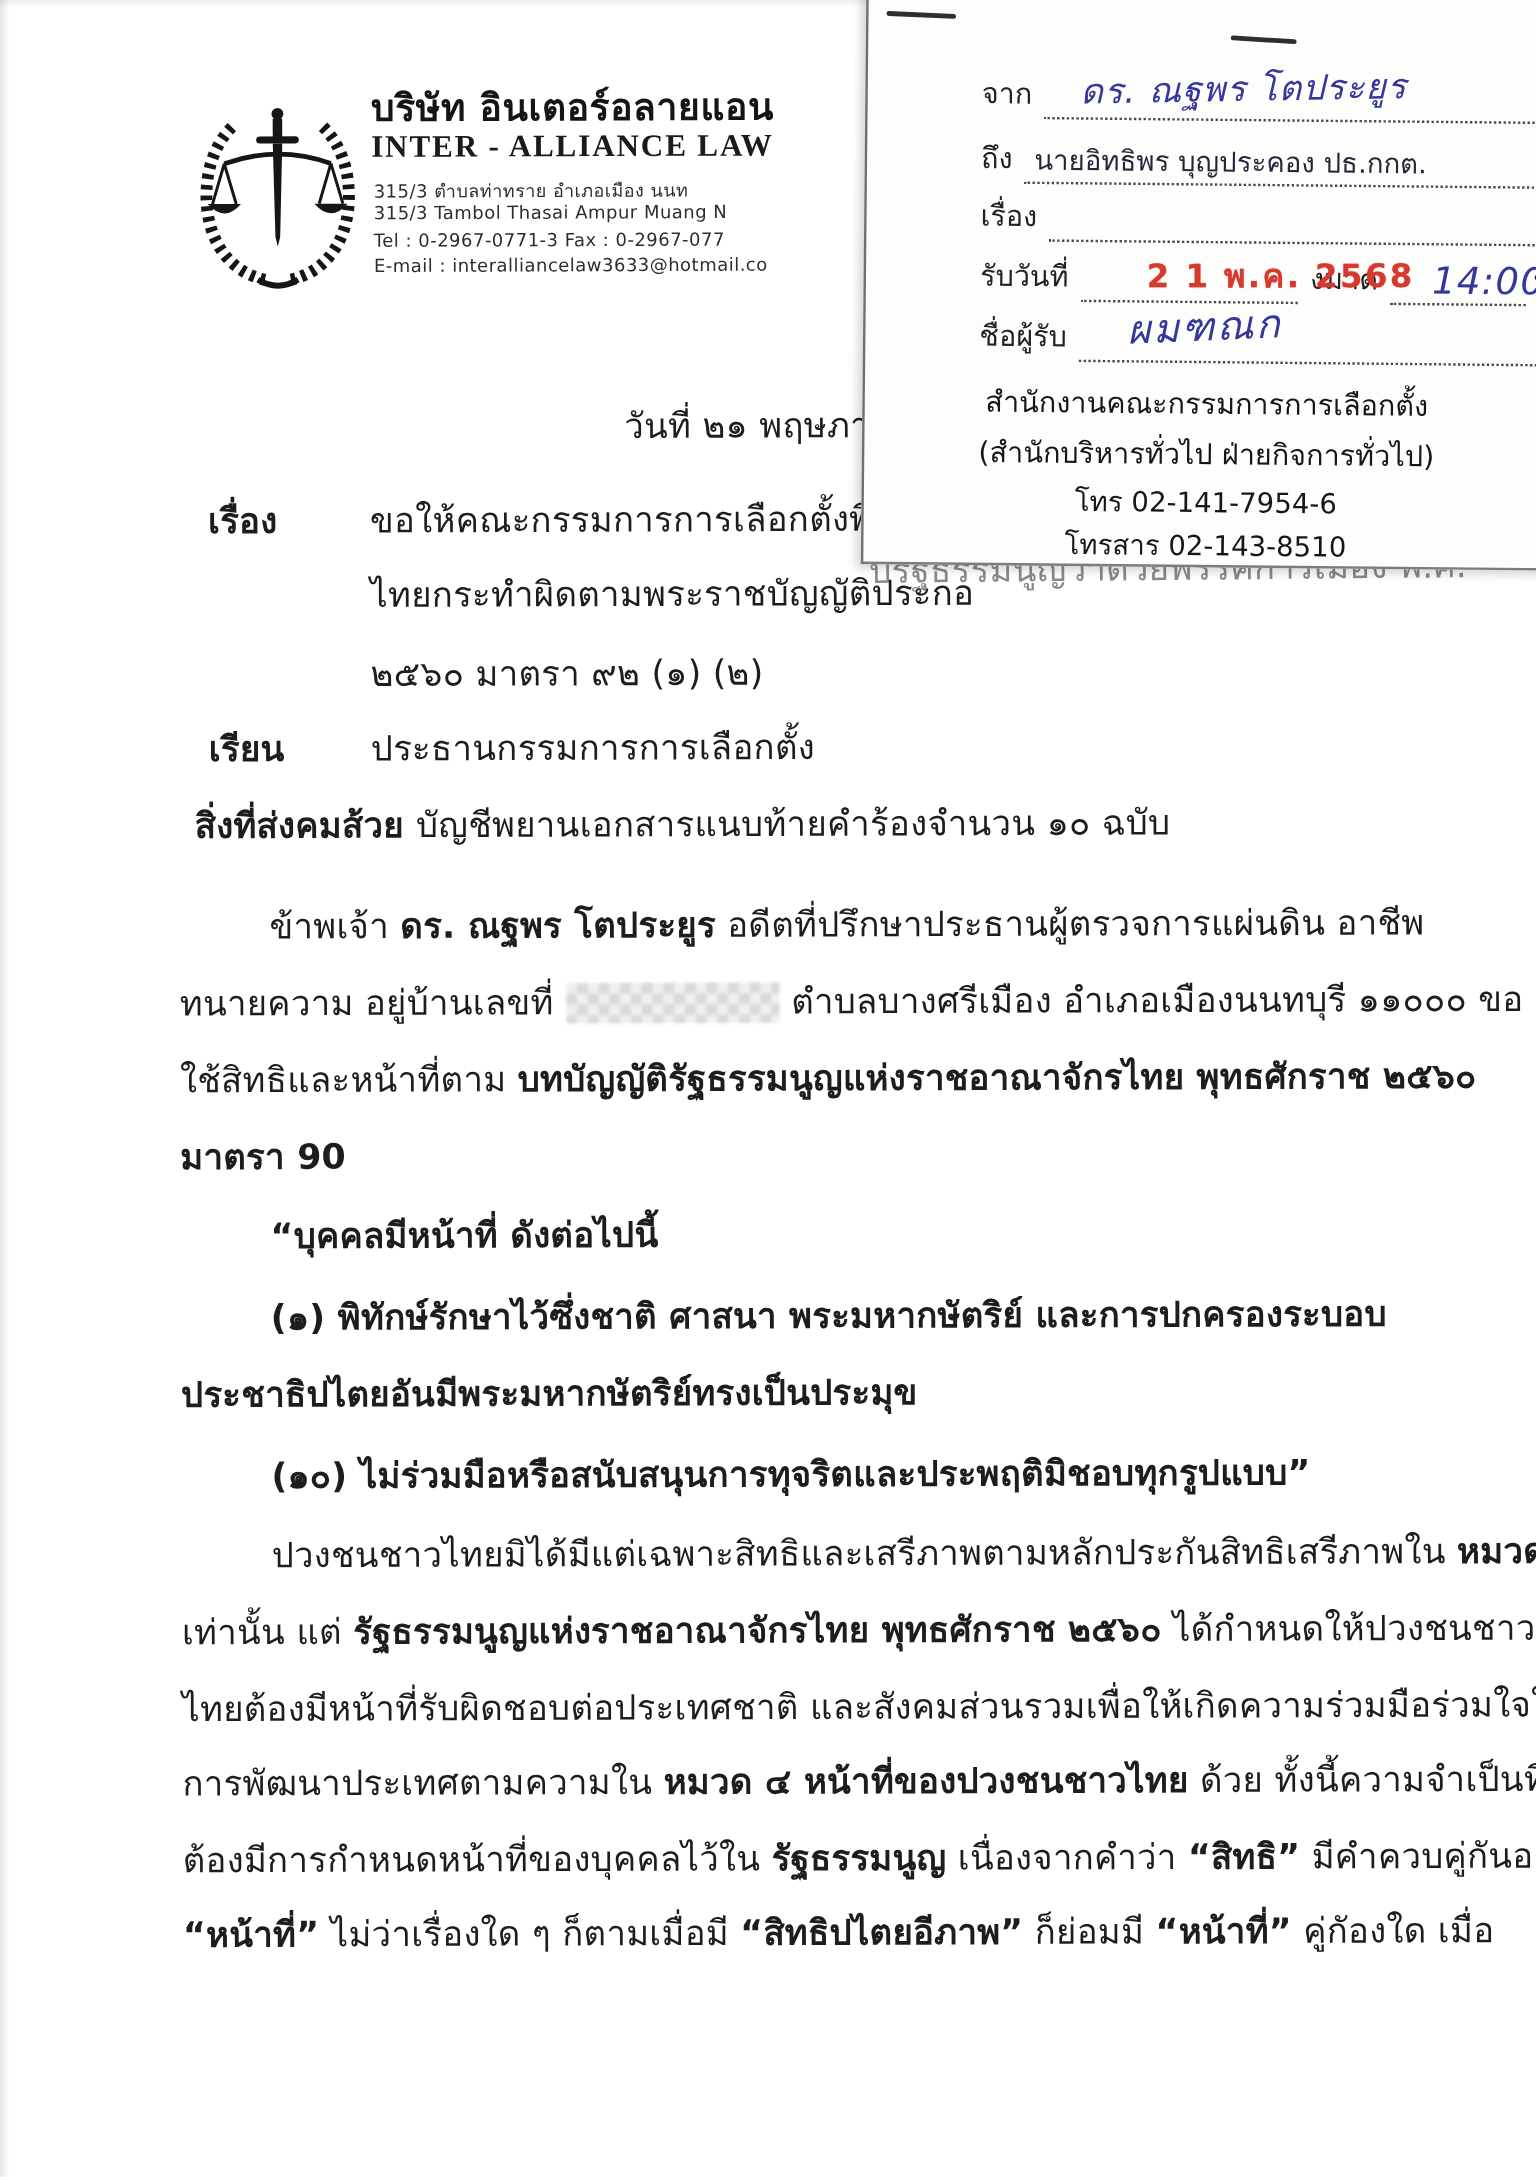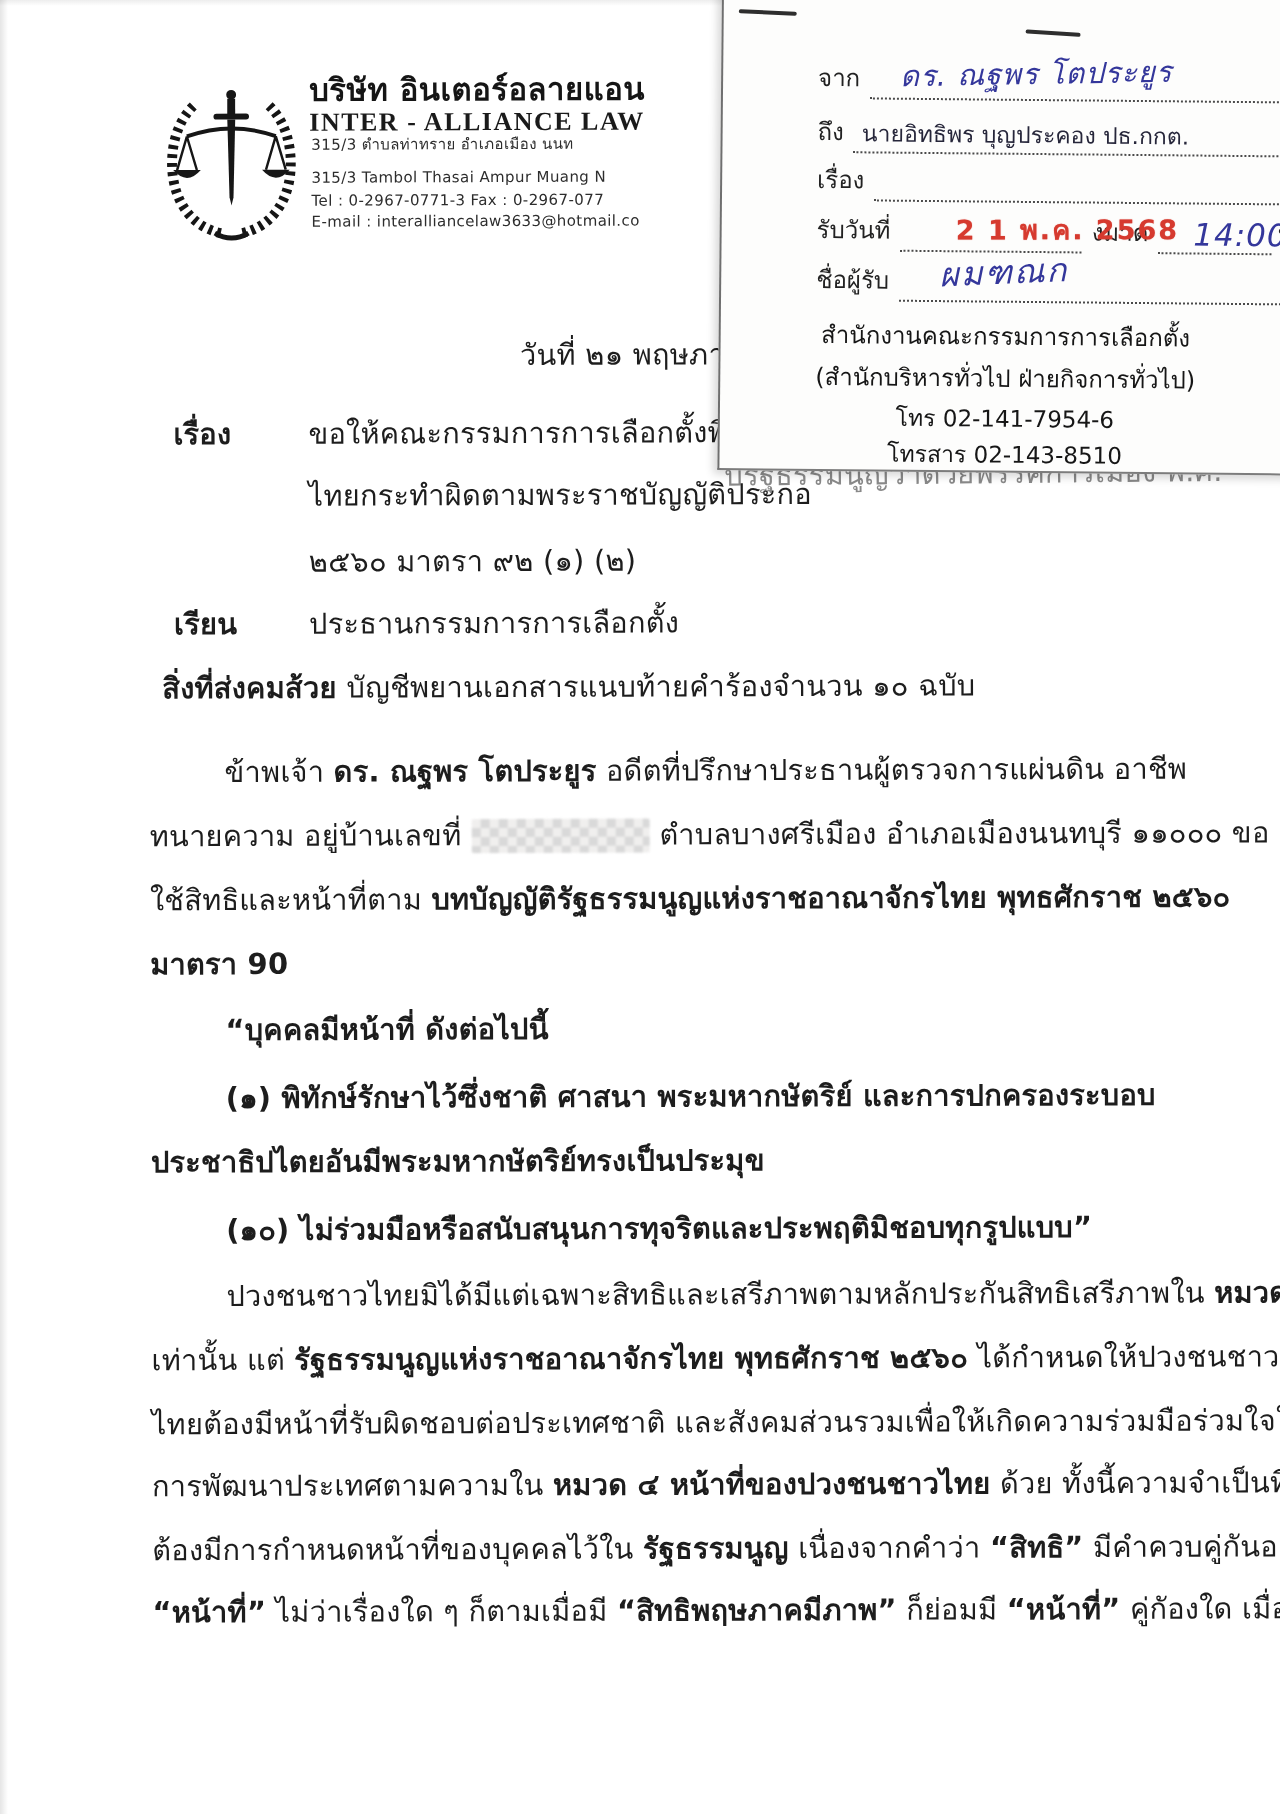--- a/index.html
+++ b/index.html
@@ -84,21 +84,21 @@
         <circle cx="75" cy="10" r="5"></circle>
         <rect x="71" y="14" width="8" height="16"></rect>
         <rect x="57" y="29" width="36" height="6" rx="3"></rect>
         <polygon points="71,35 79,35 77,114 75,122 73,114"></polygon>
       </g>
     </svg>
   </div>
 
   <div class="abs lh-name-th">บริษัท อินเตอร์อลายแอน</div>
   <div class="abs lh-name-en">INTER - ALLIANCE LAW</div>
-  <div class="abs lh-small" style="top:132px;">315/3 ตำบลท่าทราย อำเภอเมือง นนท</div>
+  <div class="abs lh-small" style="top:147px;">315/3 ตำบลท่าทราย อำเภอเมือง นนท</div>
   <div class="abs lh-small" style="top:168px;">315/3 Tambol Thasai Ampur Muang N</div>
   <div class="abs lh-small" style="top:191px;">Tel : 0-2967-0771-3  Fax : 0-2967-077</div>
   <div class="abs lh-small" style="top:212px;">E-mail : interalliancelaw3633@hotmail.co</div>
 
   <div class="body-line" style="left:522px; top:332px;">วันที่ ๒๑ พฤษภาคม ๒</div>
 
   <div class="body-line b" style="left:175px; top:410px;">เรื่อง</div>
   <div class="body-line" style="left:310px; top:410px;">ขอให้คณะกรรมการการเลือกตั้งพิจารณ</div>
   <div class="body-line" style="left:310px; top:472px;">ไทยกระทำผิดตามพระราชบัญญัติประกอ</div>
   <div class="obscured">บรัฐธรรมนูญว่าด้วยพรรคการเมือง พ.ศ.</div>
@@ -135,21 +135,21 @@
     <span>เท่านั้น แต่ </span><span class="b">รัฐธรรมนูญแห่งราชอาณาจักรไทย พุทธศักราช ๒๕๖๐</span><span> ได้กำหนดให้ปวงชนชาว</span>
   </div>
   <div class="body-line" style="left:150px; top:1400px;">ไทยต้องมีหน้าที่รับผิดชอบต่อประเทศชาติ และสังคมส่วนรวมเพื่อให้เกิดความร่วมมือร่วมใจใน</div>
   <div class="body-line" style="left:150px; top:1462px;">
     <span>การพัฒนาประเทศตามความใน </span><span class="b">หมวด ๔ หน้าที่ของปวงชนชาวไทย</span><span> ด้วย ทั้งนี้ความจำเป็นที่</span>
   </div>
   <div class="body-line" style="left:150px; top:1526px;">
     <span>ต้องมีการกำหนดหน้าที่ของบุคคลไว้ใน </span><span class="b">รัฐธรรมนูญ</span><span> เนื่องจากคำว่า </span><span class="b">“สิทธิ”</span><span> มีคำควบคู่กันอยู่คือ</span>
   </div>
   <div class="body-line" style="left:150px; top:1588px;">
-    <span class="b">“หน้าที่”</span><span> ไม่ว่าเรื่องใด ๆ ก็ตามเมื่อมี </span><span class="b">“สิทธิพฤษภาคมีภาพ”</span><span> ก็ย่อมมี </span><span class="b">“หน้าที่”</span><span> คู่กัองใด เมื่อ</span>
+    <span class="b">“หน้าที่”</span><span> ไม่ว่าเรื่องใด ๆ ก็ตามเมื่อมี </span><span class="b">“สิทธิปไตยอีภาพ”</span><span> ก็ย่อมมี </span><span class="b">“หน้าที่”</span><span> คู่กัองใด เมื่อ</span>
   </div>
 </div>
 
 <div class="abs slip">
   <div class="pen-mark" style="left:15px; top:22px; width:58px; transform:rotate(2deg);"></div>
   <div class="pen-mark" style="left:302px; top:40px; width:55px; transform:rotate(3deg);"></div>
 
   <div class="srow" style="top:74px;">
     <span class="lbl">จาก</span>
     <span class="dots">

